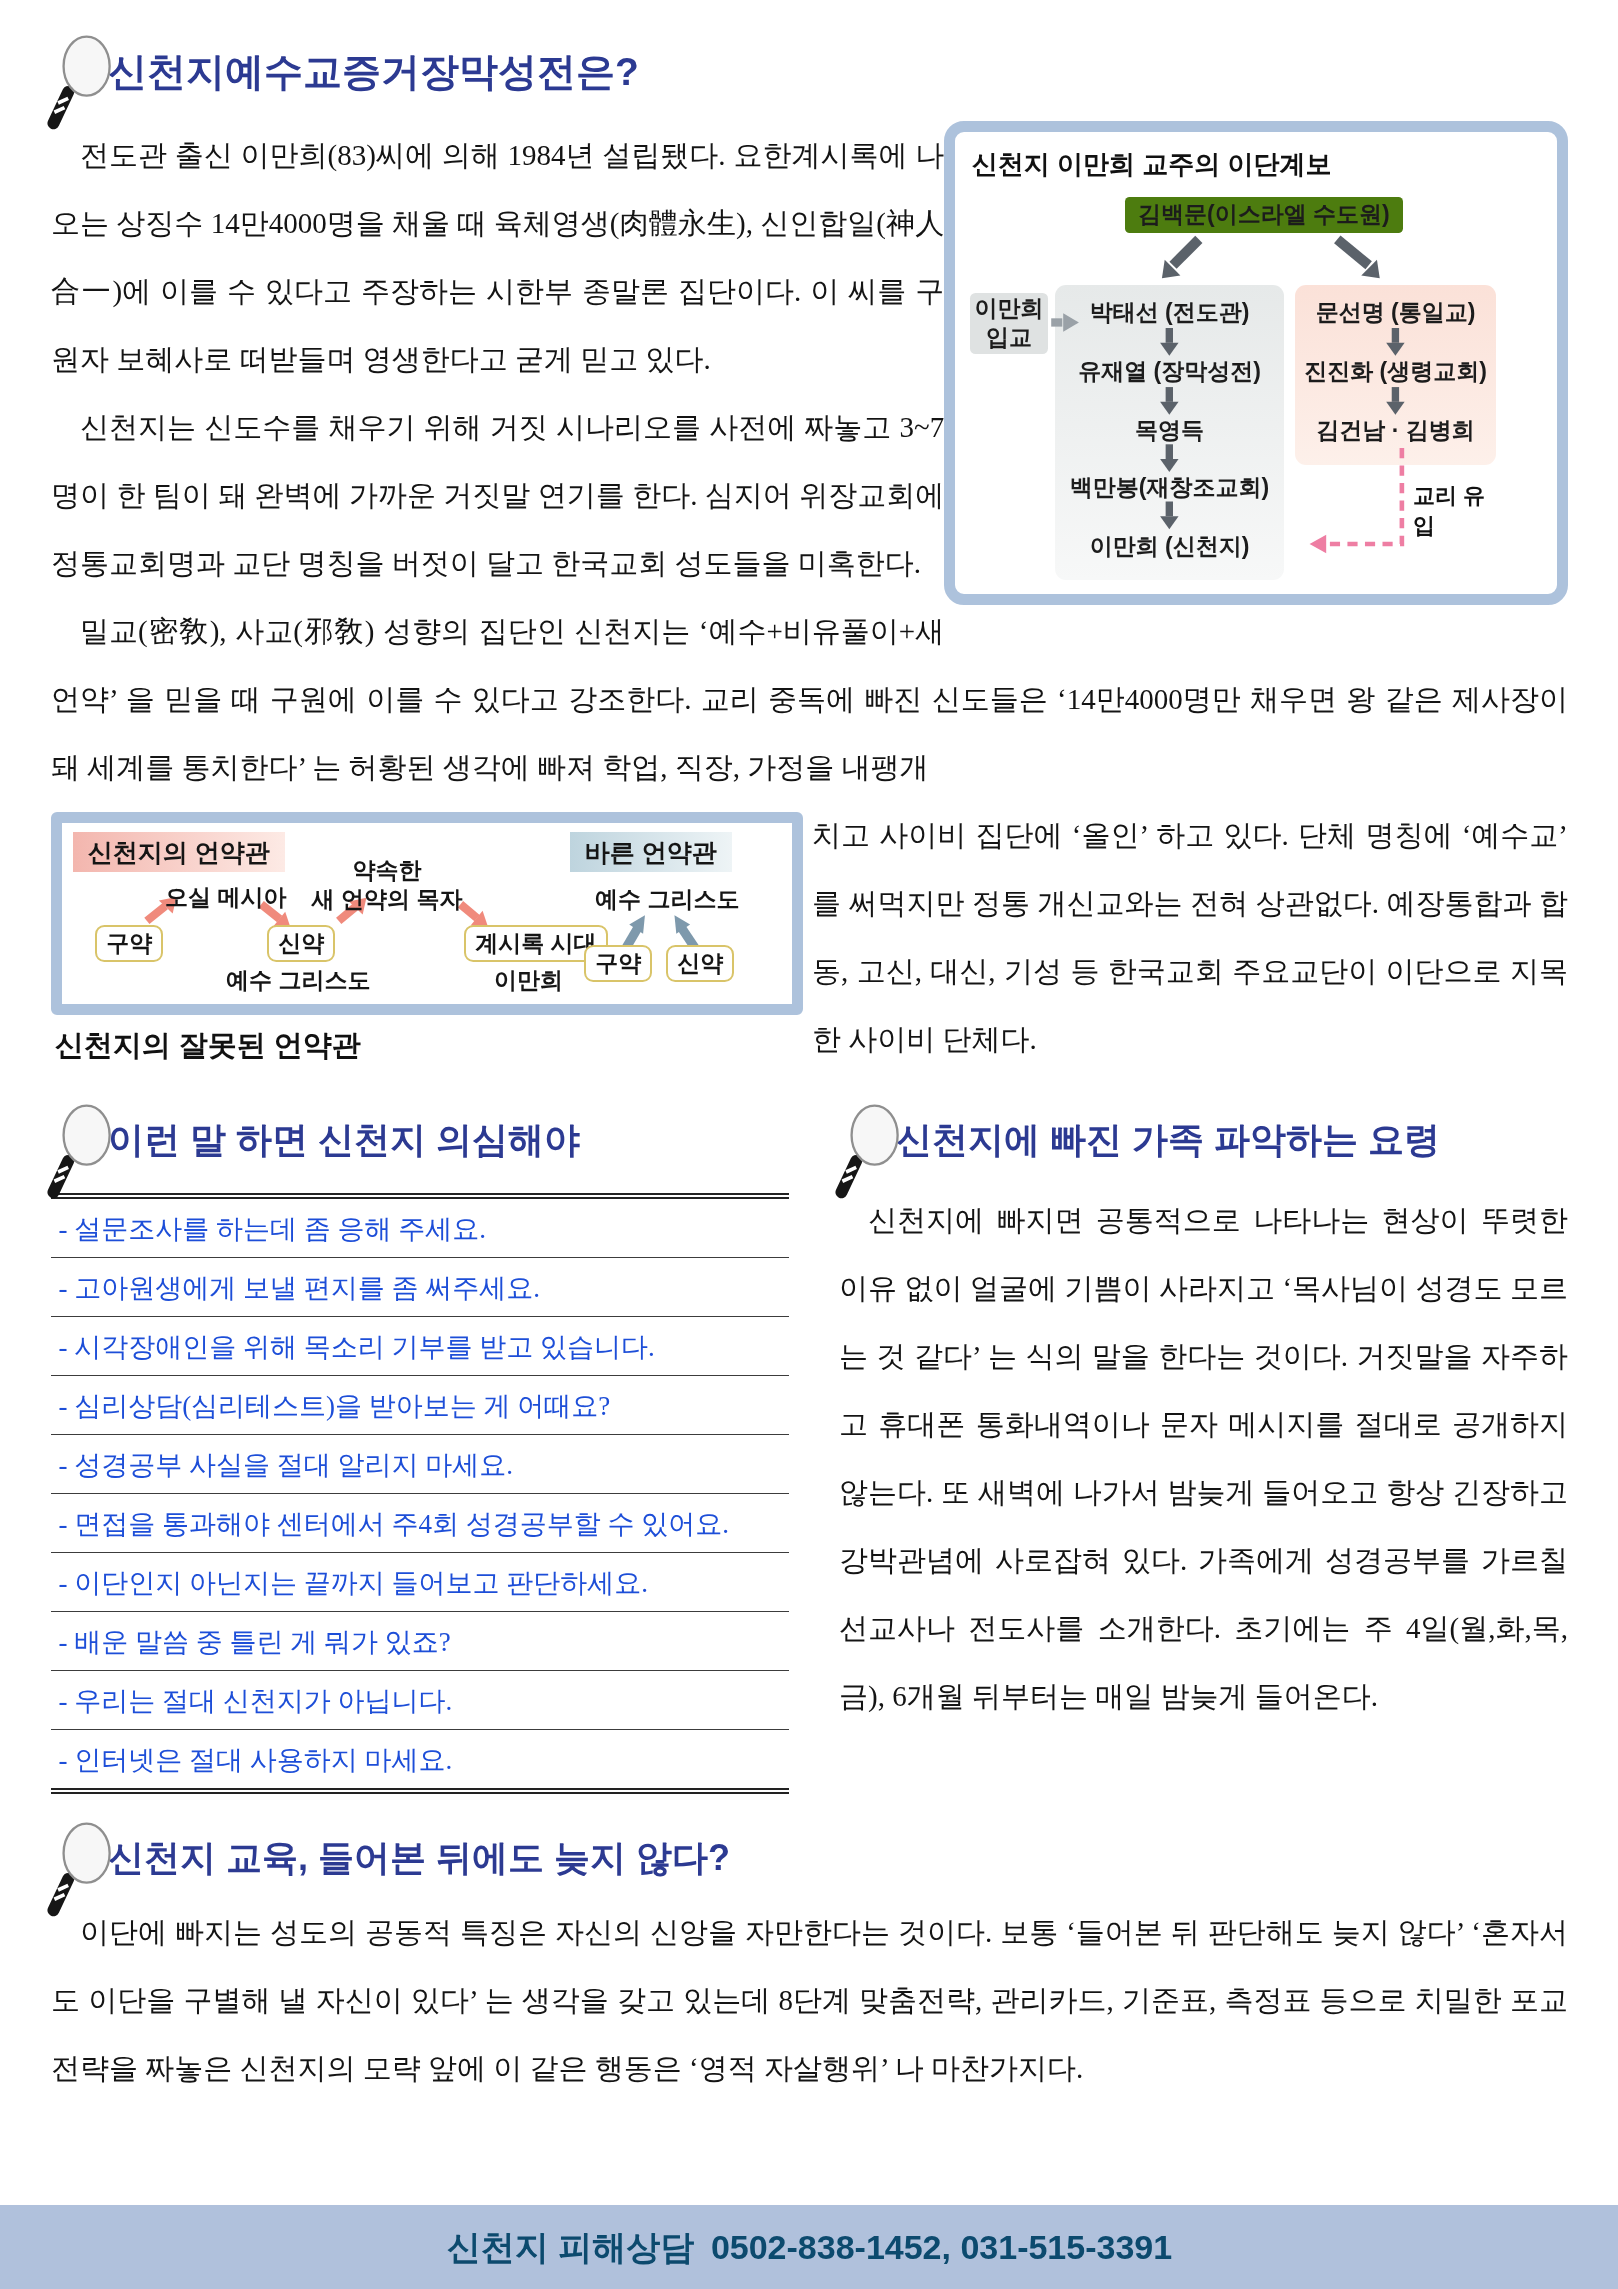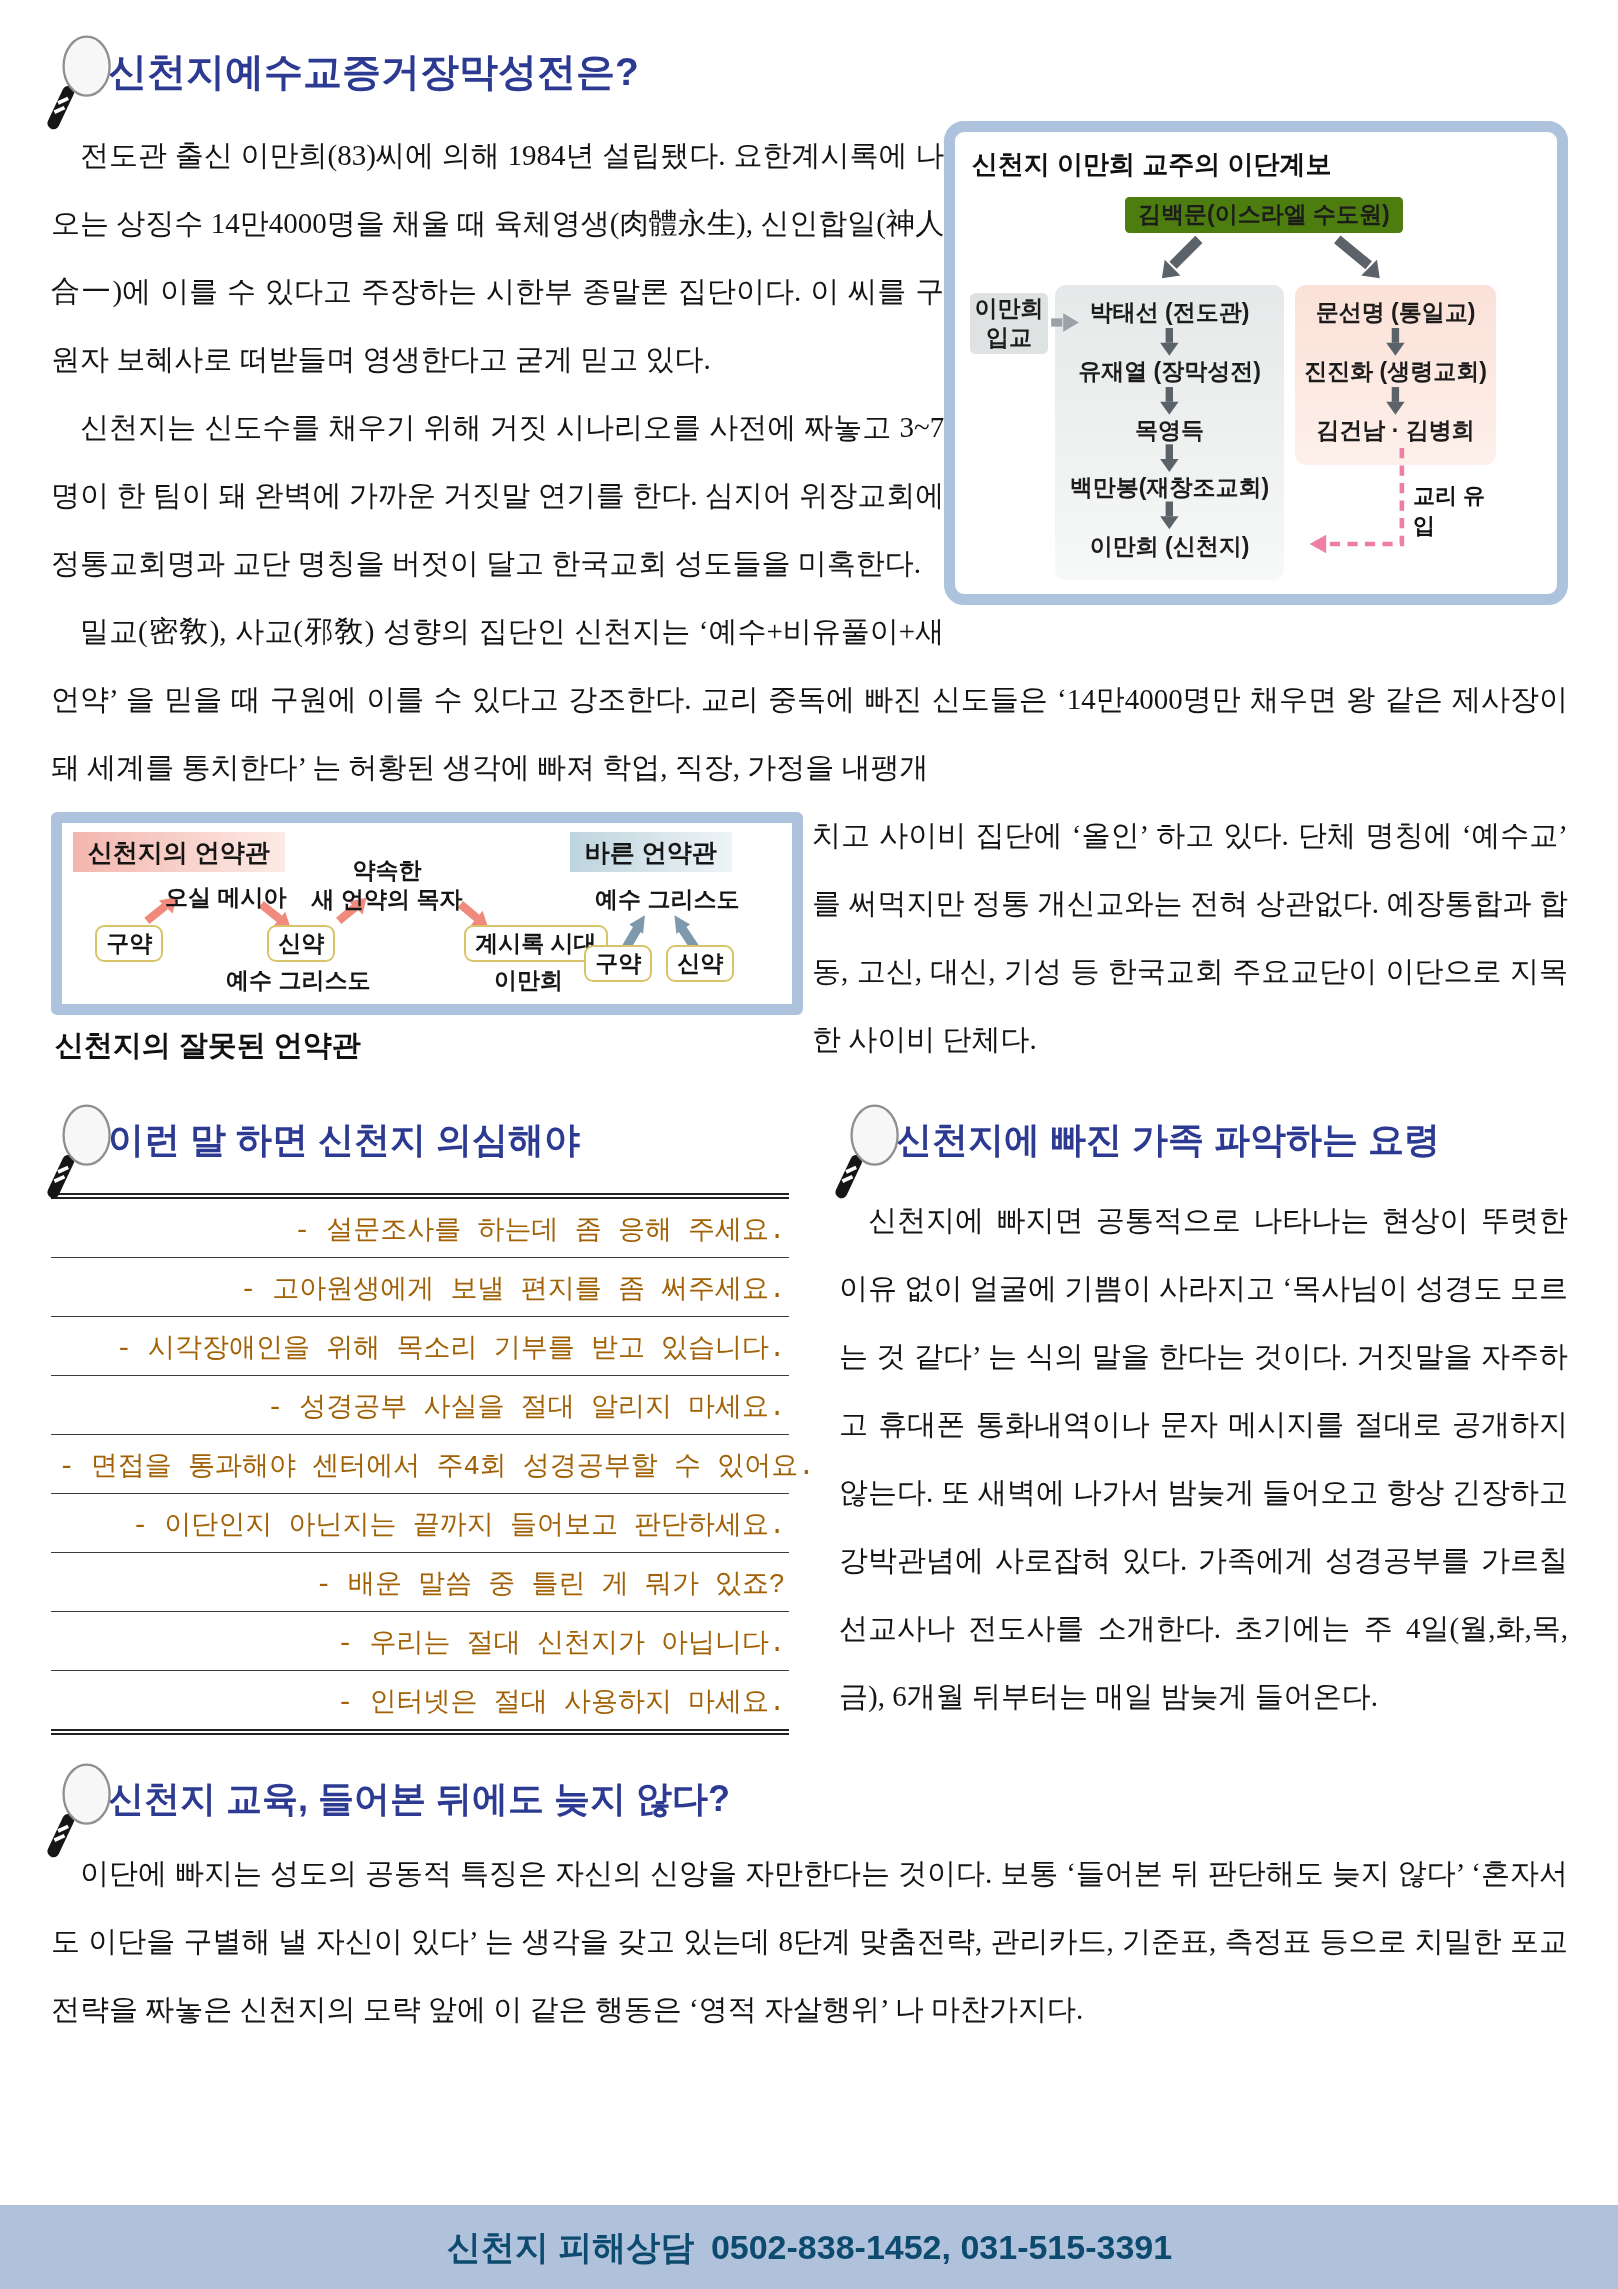--- a/index.html
+++ b/index.html
@@ -53,21 +53,21 @@
   .ybox{border:2.8px solid #d9c469;border-radius:9.2px;background:#fff;padding:0.9px 9.2px;}
   .cov-promised{left:242px;top:33px;width:166px;text-align:center;line-height:29px;white-space:normal;}
   .cov-arrows{position:absolute;left:0;top:0;width:701px;height:181px;}
   .cov-caption{margin:11px 0 0 3.7px;font-family:"Liberation Sans",sans-serif;
                font-size:29px;font-weight:700;color:#111;}
 
   
   .two-col{display:grid;grid-template-columns:738px 1fr;column-gap:50px;margin-top:42px;}
   .suspect-list{list-style:none;margin:31px 0 0;padding:0;
                 border-top:6.5px double #222;border-bottom:6.5px double #222;
-                font-family:Liberation Mono, monospace;font-size:27px;color:#a16207;text-align:right;}
+                font-family:Liberation Serif, serif;font-size:27px;color:#1d4ed8;}
   .suspect-list li{padding:12px 3.7px 10px 7.4px;border-bottom:1.8px solid #3c3c3c;white-space:nowrap;}
   .suspect-list li:last-child{border-bottom:none;}
   .col-right .body-p{margin-top:24px;}
 
   
   .edu{margin-top:41px;}
 
   
   .footer{position:absolute;left:0;right:0;bottom:0;height:85px;background:#b0c1dc;
           display:flex;align-items:center;justify-content:center;gap:16.6px;
@@ -206,20 +206,21 @@
             <line x1="12" y1="76" x2="23" y2="71" stroke="#fff" stroke-width="4"></line>
             <line x1="8" y1="86" x2="19" y2="81" stroke="#fff" stroke-width="4"></line>
             <ellipse cx="43" cy="36" rx="25" ry="32" fill="rgba(242,242,242,0.6)" stroke="#8f8f8f" stroke-width="2.5"></ellipse>
           </svg>
           <span class="h-text">이런 말 하면 신천지 의심해야</span>
         </h2>
         <ul class="suspect-list">
           <li>- 설문조사를 하는데 좀 응해 주세요.</li>
           <li>- 고아원생에게 보낼 편지를 좀 써주세요.</li>
           <li>- 시각장애인을 위해 목소리 기부를 받고 있습니다.</li>
+          <li>- 심리상담(심리테스트)을 받아보는 게 어때요?</li>
           <li>- 성경공부 사실을 절대 알리지 마세요.</li>
           <li>- 면접을 통과해야 센터에서 주4회 성경공부할 수 있어요.</li>
           <li>- 이단인지 아닌지는 끝까지 들어보고 판단하세요.</li>
           <li>- 배운 말씀 중 틀린 게 뭐가 있죠?</li>
           <li>- 우리는 절대 신천지가 아닙니다.</li>
           <li>- 인터넷은 절대 사용하지 마세요.</li>
         </ul>
       </div>
 
       <div class="col-right">

